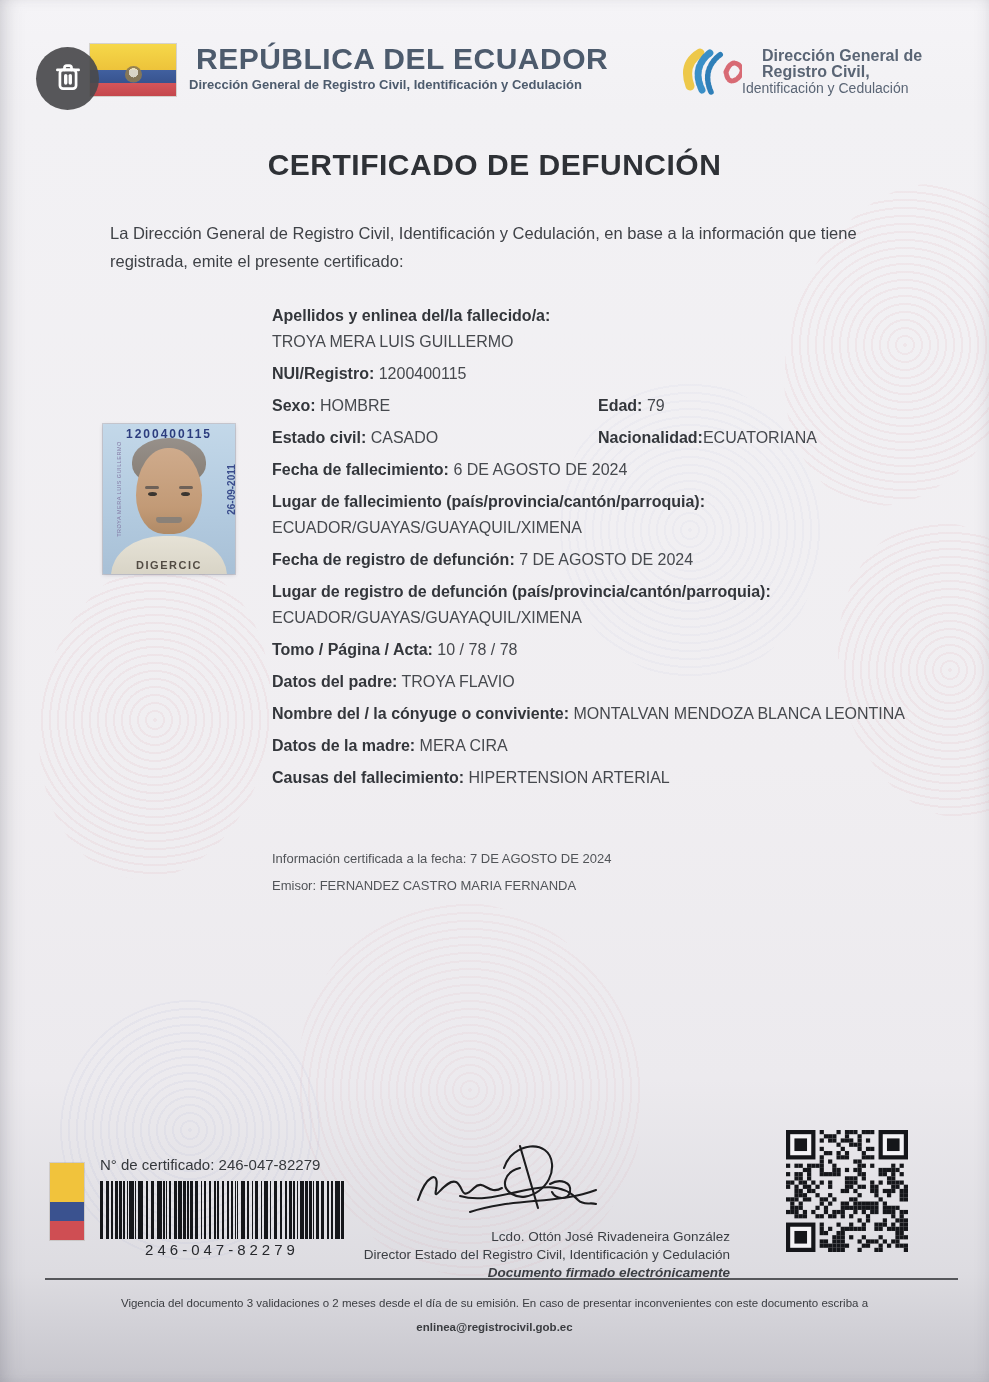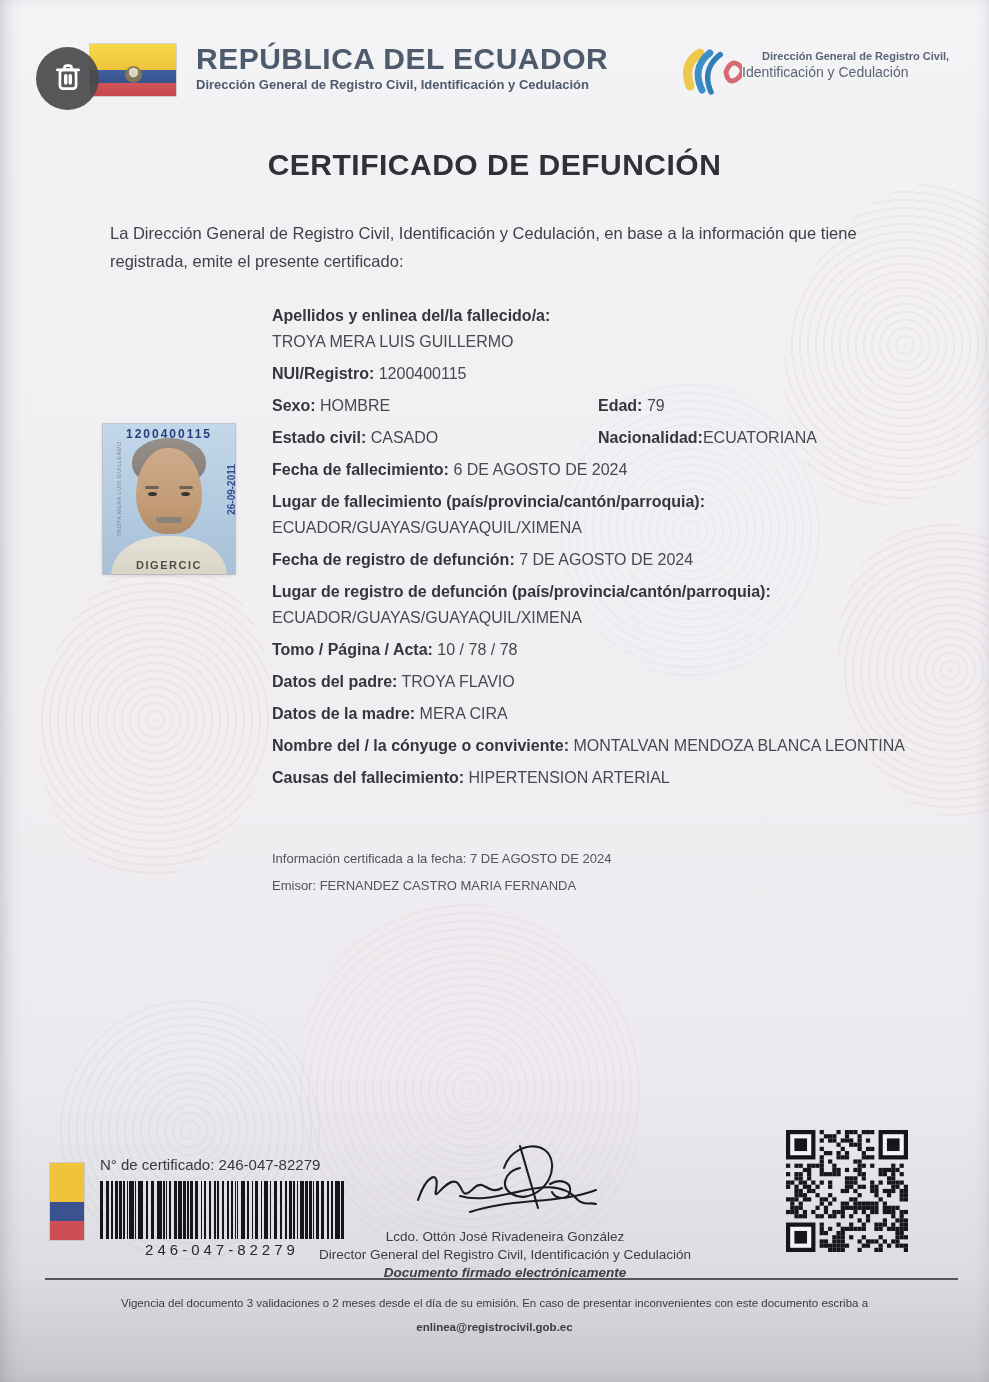--- a/index.html
+++ b/index.html
@@ -19,23 +19,23 @@
   .trash-btn svg{width:34px;height:34px;}
 
   
   .flag{position:absolute;left:90px;top:44px;width:86px;height:52px;box-shadow:0 0 0 1px rgba(120,110,80,.25);}
   .flag .y{height:50%;background:linear-gradient(#f6d84a,#edc33a);}
   .flag .b{height:25%;background:linear-gradient(#41609f,#37538f);}
   .flag .r{height:25%;background:linear-gradient(#d4555a,#c4474c);}
   .flag .crest{position:absolute;left:50%;top:42%;width:17px;height:17px;margin-left:-8px;border-radius:50%;
     background:radial-gradient(circle at 50% 40%, #e9e2cc 0 35%, #8c7a52 36% 70%, #5d6e86 71%);opacity:.9;}
   .rep-title{position:absolute;left:196px;top:42px;font-size:30px;font-weight:bold;color:#4d5b6d;letter-spacing:.5px;white-space:nowrap;}
-  .rep-sub{position:absolute;left:196px;top:77px;font-size:13px;font-weight:bold;color:#4d5b6d;white-space:nowrap;}
+  .rep-sub{position:absolute;left:189px;top:77px;font-size:13px;font-weight:bold;color:#4d5b6d;white-space:nowrap;}
   .agency{position:absolute;left:742px;top:48px;color:#5a6575;line-height:16px;}
-  .agency .l1{font-size:11px;font-weight:bold;padding-left:20px;}
+  .agency .l1{font-size:16px;font-weight:bold;padding-left:20px;}
   .agency .l2{font-size:14px;}
   .fp-logo{position:absolute;left:678px;top:40px;width:64px;height:58px;}
 
   
   .doc-title{position:absolute;left:0;width:100%;top:148px;text-align:center;font-size:30px;font-weight:bold;color:#2e3136;letter-spacing:.5px;}
   .intro{position:absolute;left:110px;top:219px;width:782px;font-size:16.5px;line-height:28px;color:#3f4247;}
 
   
   .photo{position:absolute;left:103px;top:424px;width:132px;height:150px;
     background:linear-gradient(180deg,#c3d8e9 0%,#b2cadf 60%,#a8c0d6 100%);
@@ -63,21 +63,21 @@
   
   .mini-flag{position:absolute;left:50px;top:1163px;width:34px;height:77px;box-shadow:0 0 0 1px rgba(120,110,90,.2);}
   .mini-flag .y{height:50%;background:#f1c33c;}
   .mini-flag .b{height:25%;background:#3a528f;}
   .mini-flag .r{height:25%;background:#cf4e53;}
   .cert-num{position:absolute;left:100px;top:1156px;font-size:15px;color:#35383c;}
   .barcode{position:absolute;left:100px;top:1181px;width:244px;height:58px;display:flex;align-items:stretch;}
   .barcode div{height:100%;}
   .barcode-text{position:absolute;left:100px;top:1241px;width:244px;text-align:center;font-size:15px;letter-spacing:4px;color:#26282c;}
   .signature{position:absolute;left:400px;top:1138px;width:215px;height:96px;}
-  .sig-block{position:absolute;left:280px;top:1228px;width:450px;text-align:center;font-size:13.5px;line-height:18px;color:#3b3e43;}
+  .sig-block{position:absolute;left:280px;top:1228px;width:450px;text-align:right;font-size:13.5px;line-height:18px;color:#3b3e43;}
   .sig-block .bold{font-weight:bold;font-style:italic;}
   .sep{position:absolute;left:45px;top:1278px;width:913px;border-top:2px solid #55565a;}
   .qr{position:absolute;left:786px;top:1130px;width:122px;height:122px;}
   .footer{position:absolute;left:0;width:100%;top:1291px;font-size:11.5px;line-height:24px;color:#3a3c40;text-align:center;}
   .footer .fl{width:872px;margin:0 auto;}
 </style>
 </head>
 <body>
 
 <div class="page">
@@ -154,22 +154,22 @@
         <div><span class="lbl">Lugar de fallecimiento (país/provincia/cantón/parroquia):</span></div>
         <div><span class="val">ECUADOR/GUAYAS/GUAYAQUIL/XIMENA</span></div>
       </div>
       <div class="field"><span class="lbl">Fecha de registro de defunción:</span> <span class="val">7 DE AGOSTO DE 2024</span></div>
       <div class="field">
         <div><span class="lbl">Lugar de registro de defunción (país/provincia/cantón/parroquia):</span></div>
         <div><span class="val">ECUADOR/GUAYAS/GUAYAQUIL/XIMENA</span></div>
       </div>
       <div class="field"><span class="lbl">Tomo / Página / Acta:</span> <span class="val">10 / 78 / 78</span></div>
       <div class="field"><span class="lbl">Datos del padre:</span> <span class="val">TROYA FLAVIO</span></div>
+      <div class="field"><span class="lbl">Nombre del / la cónyuge o conviviente:</span> <span class="val">MONTALVAN MENDOZA BLANCA LEONTINA</span></div>
       <div class="field"><span class="lbl">Datos de la madre:</span> <span class="val">MERA CIRA</span></div>
-      <div class="field"><span class="lbl">Nombre del / la cónyuge o conviviente:</span> <span class="val">MONTALVAN MENDOZA BLANCA LEONTINA</span></div>
       <div class="field"><span class="lbl">Causas del fallecimiento:</span> <span class="val">HIPERTENSION ARTERIAL</span></div>
     </div>
 
   <div class="cert-info">
     <div>Información certificada a la fecha: 7 DE AGOSTO DE 2024</div>
     <div>Emisor: FERNANDEZ CASTRO MARIA FERNANDA</div>
   </div>
 
   <div class="mini-flag">
     <div class="y"></div>
@@ -298,21 +298,21 @@
       <path d="M18,62 C26,38 40,30 36,52 C33,66 46,40 56,44 C64,48 60,64 74,50 C84,40 88,58 102,50"></path>
       <path d="M104,30 C112,4 150,0 152,26 C154,48 128,66 112,56 C100,49 104,34 120,30"></path>
       <path d="M120,8 L138,70"></path>
       <path d="M70,74 C110,60 160,66 196,52"></path>
       <path d="M60,58 C100,70 150,30 178,62 C184,68 190,64 196,66"></path>
       <path d="M150,46 C160,40 172,44 170,54 C168,62 156,62 152,54"></path>
     </svg>
   </div>
   <div class="sig-block">
     <div>Lcdo. Ottón José Rivadeneira González</div>
-    <div>Director General del Registro Civil, Identificación y Cedulación</div>
+    <div>Director Estado del Registro Civil, Identificación y Cedulación</div>
     <div class="bold">Documento firmado electrónicamente</div>
   </div>
   <div class="sep"></div>
 
   <div class="qr" id="qr"><svg width="122" height="122" viewBox="0 0 116 116">
         <rect x="32" y="0" width="4" height="4" fill="#15161a"></rect>
         <rect x="48" y="0" width="4" height="4" fill="#15161a"></rect>
         <rect x="56" y="0" width="4" height="4" fill="#15161a"></rect>
         <rect x="60" y="0" width="4" height="4" fill="#15161a"></rect>
         <rect x="64" y="0" width="4" height="4" fill="#15161a"></rect>

